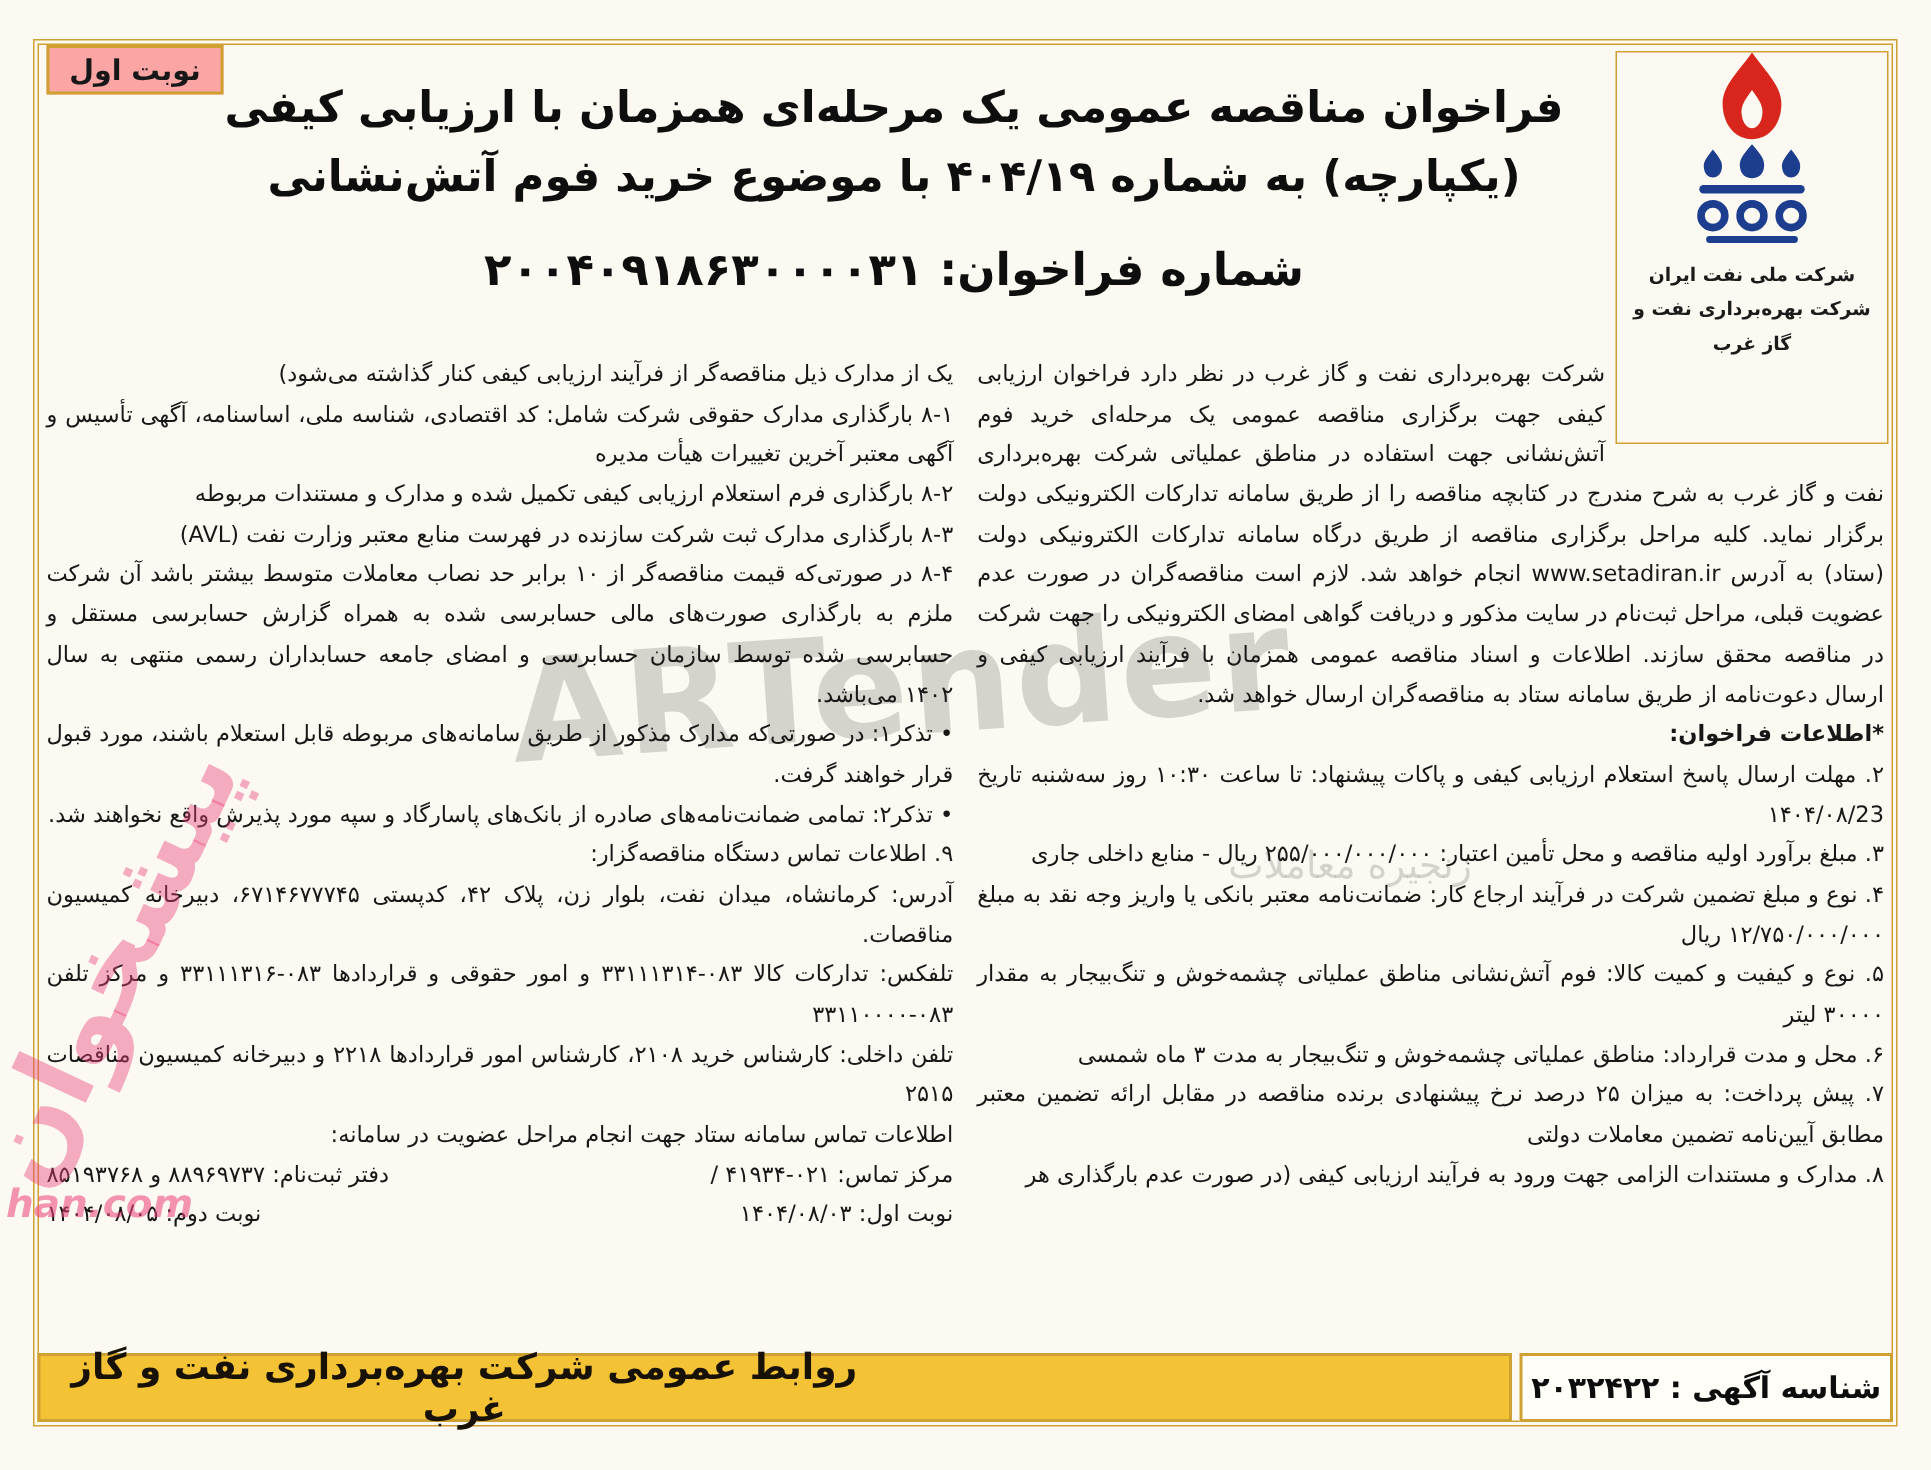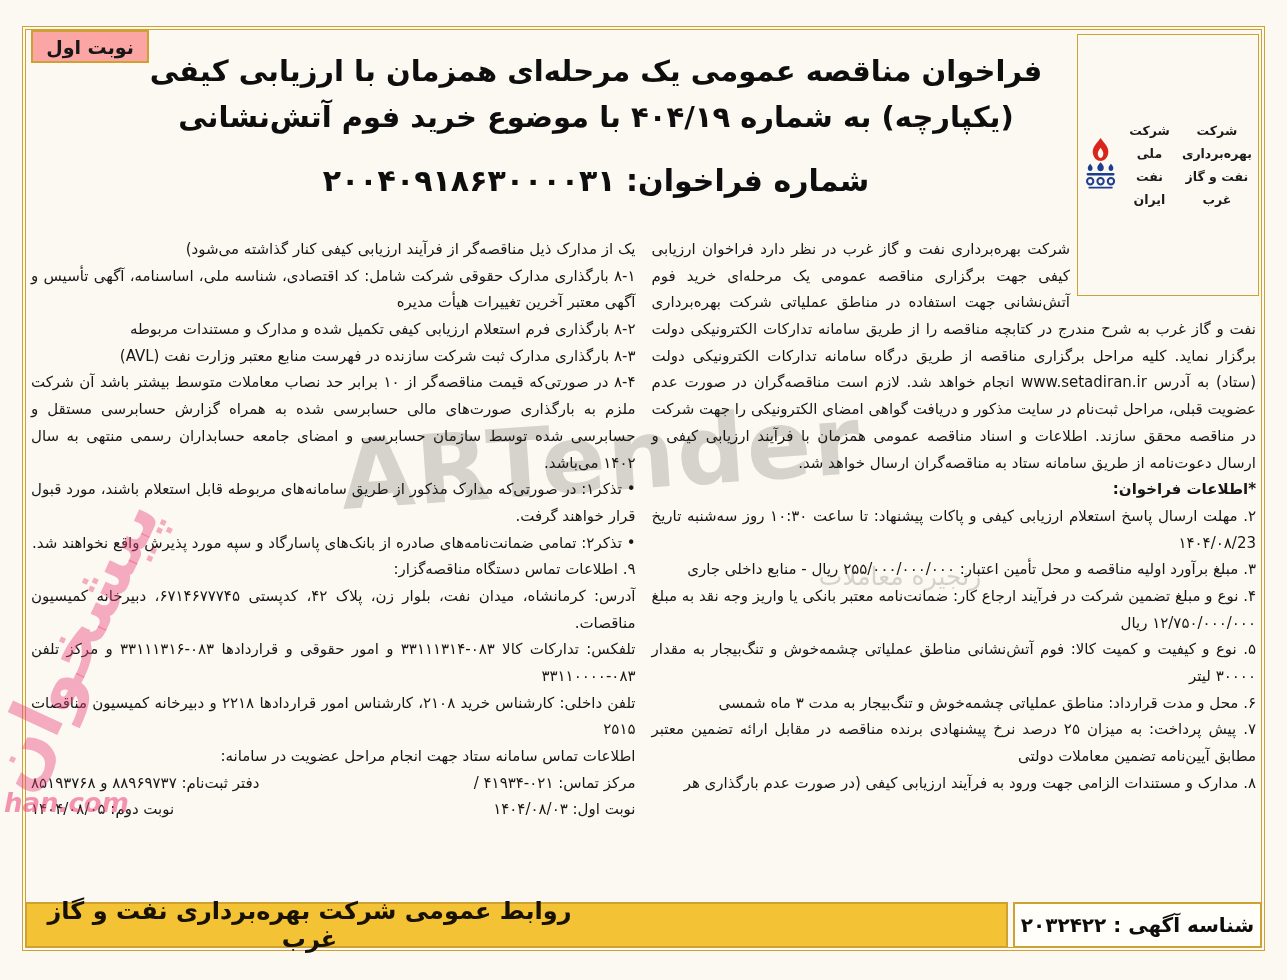--- a/index.html
+++ b/index.html
@@ -17,21 +17,21 @@
   }
   .badge {
     position: absolute; left: 31px; top: 30px; min-width: 118px; height: 33px;
     background: #fca5a5; border: 2px solid var(--gold, #cfa133);
     display: flex; align-items: center; justify-content: center;
     font-weight: bold; font-size: 19px; direction: rtl; z-index: 7; padding: 0 12px;
   }
   .logo-box {
     position: absolute; right: 28px; top: 34px; width: 182px; height: 262px;
     border: 1px solid var(--gold, #cfa133); background: #fbf9f2;
-    display: flex; flex-direction: row; align-items: center;
+    display: flex; flex-direction: column; align-items: center;
     padding-top: 0; z-index: 5;
   }
   .logo-svg { width: 118px; height: 136px; }
   .org { direction: rtl; text-align: center; font-size: 12.5px; font-weight: bold; line-height: 1.85; color: #1b1b1b; }
   .header {
     position: absolute; right: 225px; left: 130px; top: 48px;
     direction: rtl; text-align: center; font-weight: bold; color: #0e0e0e; z-index: 2;
   }
   .header .t1 { font-size: 29px; line-height: 1.6; }
   .header .t3 { font-size: 30px; margin-top: 22px; letter-spacing: 1px; }

